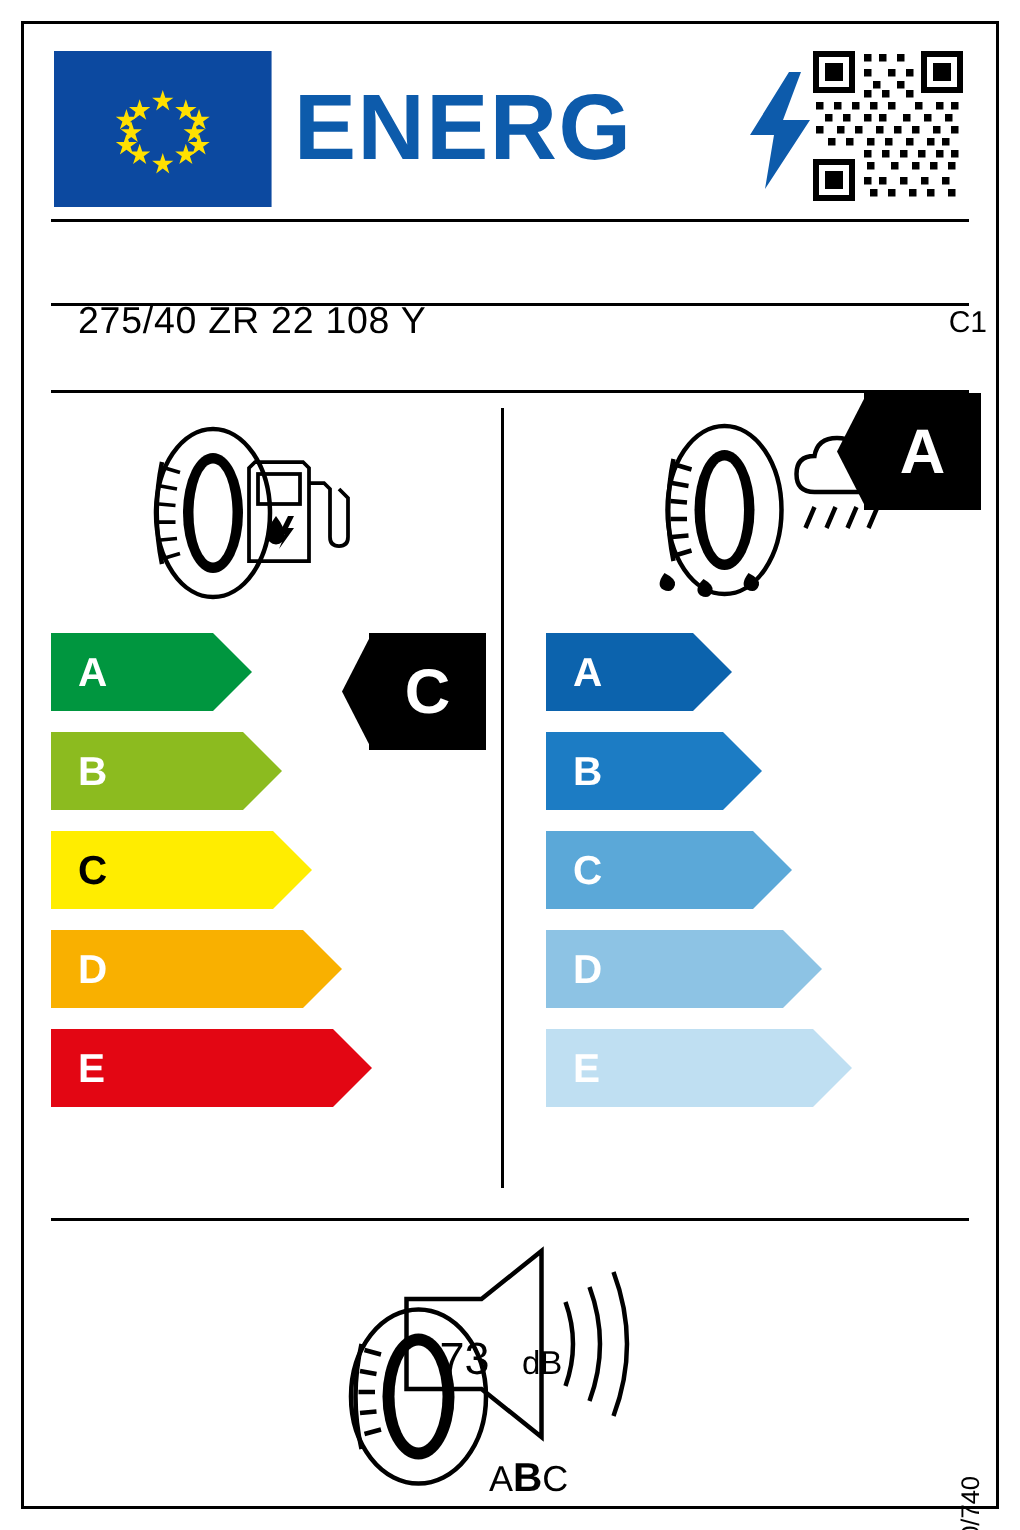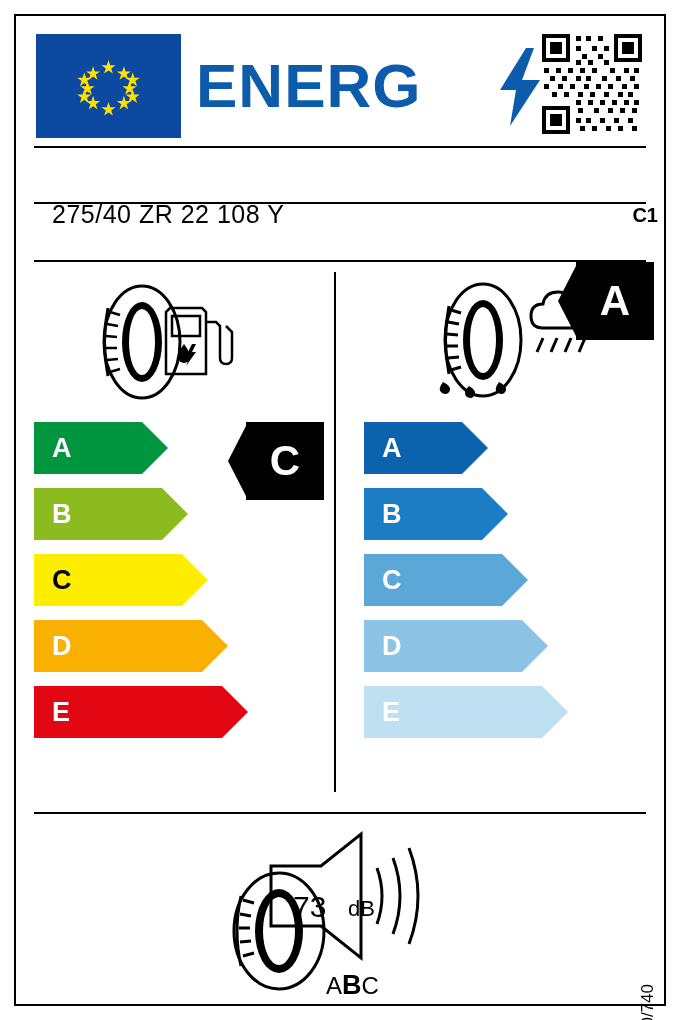--- a/index.html
+++ b/index.html
@@ -107,21 +107,20 @@
     left: 20px;
     top: 14px;
     font-size: 25px;
     letter-spacing: 0.5px;
   }
   .tyre-class {
     position: absolute;
     right: 22px;
     top: 18px;
     font-size: 20px;
-    font-weight: bold;
   }
 
   
   .mid {
     position: absolute;
     left: 0;
     top: 246px;
     width: 100%;
     height: 540px;
   }

